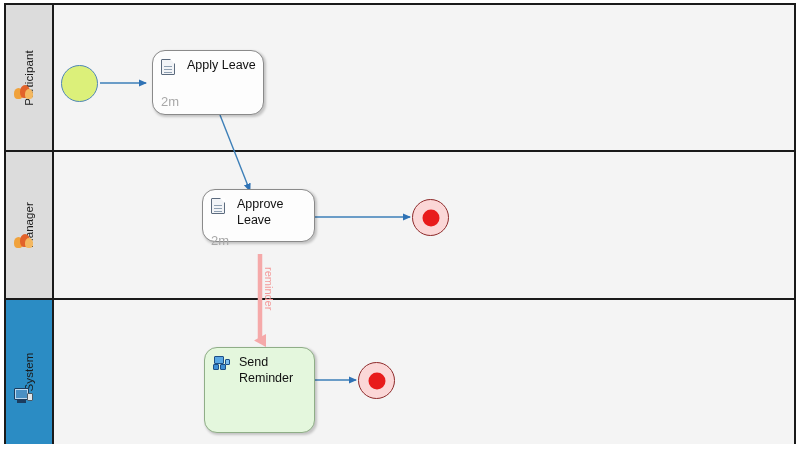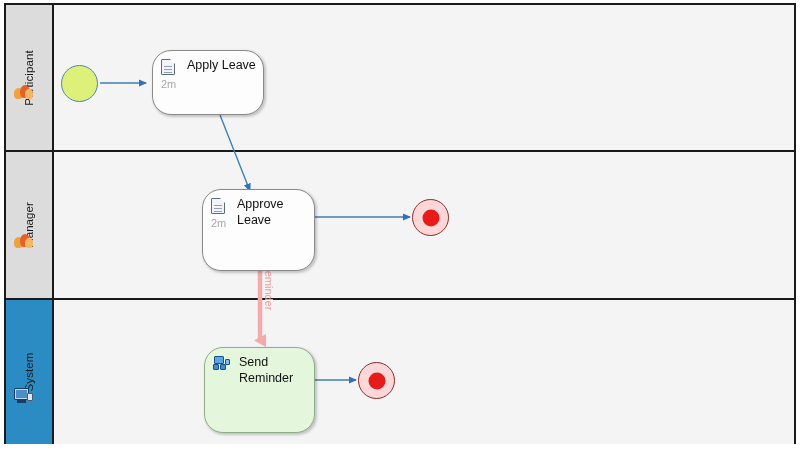--- a/index.html
+++ b/index.html
@@ -84,36 +84,36 @@
   }
   .icon-computer .plug{
     position:absolute; left:13px; top:7px; width:6px; height:8px;
     background:#e0e6ea; border:1.4px solid #4a5a66; border-radius:1px;
   }
 
   
   .task {
     position: absolute;
     border: 1.4px solid #8a8a8a;
-    border-radius: 19px;
+    border-radius: 13px;
     background: #fdfdfd;
     box-shadow: 1.5px 1.5px 2.5px rgba(0,0,0,0.20);
   }
   .task.green { background: #e4f7dd; border-color: #8fae87; }
   .task-title {
     position: absolute;
     left: 34px; top: 7px; right: 6px;
     font-size: 12.5px;
     line-height: 15.5px;
     color: #111111;
   }
   .task-dur {
     position: absolute;
-    left: 8px; top: 27px;
-    font-size: 11px;
+    left: 8px; top: 43px;
+    font-size: 13px;
     color: #a8a8a8;
   }
 
   
   .icon-doc {
     position: absolute; left: 8px; top: 8px;
     width: 14px; height: 16px;
     background: #f2f4f7;
     border: 1.3px solid #5b6a7d;
     border-radius: 1px;
@@ -249,21 +249,21 @@
     <div class="flow-label" style="left:269px; top:262px; transform: rotate(90deg);">reminder</div>
 
     <div class="start-event" style="left:55px; top:60px; width:37px; height:37px;"></div>
 
     <div class="task" style="left:146px; top:45px; width:112px; height:65px;">
       <div class="icon-doc"></div>
       <div class="task-title">Apply Leave</div>
       <div class="task-dur">2m</div>
     </div>
 
-    <div class="task" style="left:196px; top:184px; width:113px; height:82px;">
+    <div class="task" style="left:196px; top:184px; width:113px; height:53px;">
       <div class="icon-doc"></div>
       <div class="task-title">Approve Leave</div>
       <div class="task-dur">2m</div>
     </div>
 
     <div class="task green" style="left:198px; top:342px; width:111px; height:86px;">
       <div class="icon-service">
         <span></span>
           <span></span>
           <span></span>

